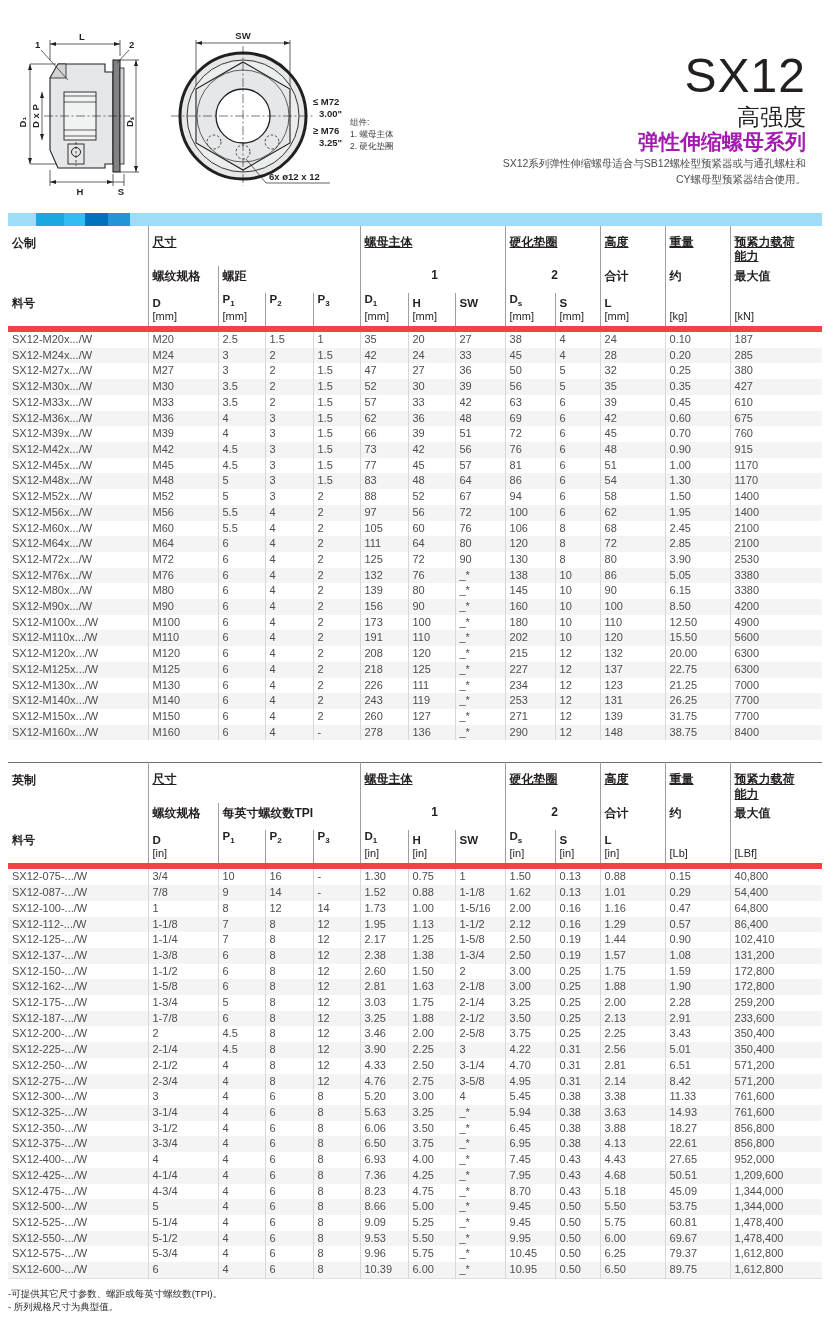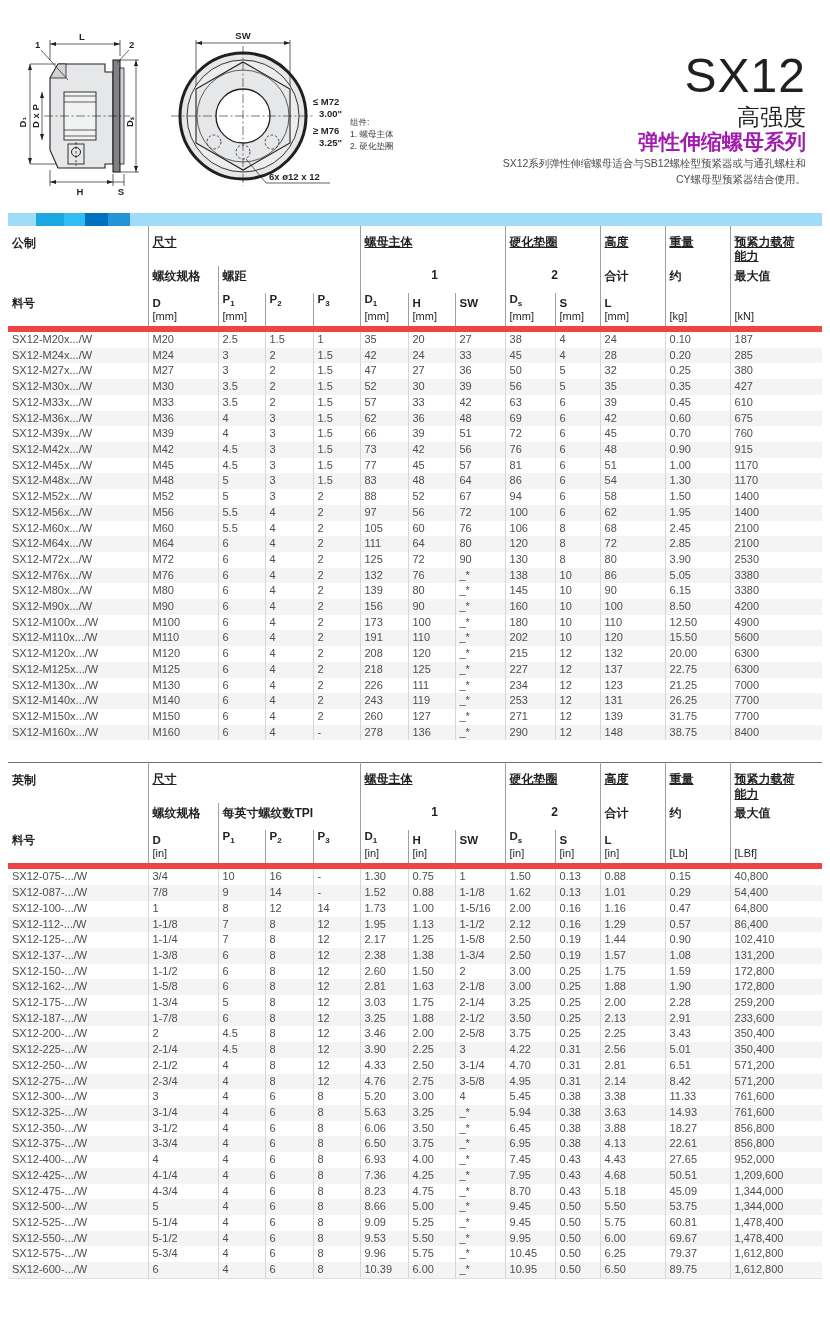--- a/index.html
+++ b/index.html
@@ -1140,13 +1140,18 @@
           <td>_*</td>
           <td>10.95</td>
           <td>0.50</td>
           <td>6.50</td>
           <td>89.75</td>
           <td>1,612,800</td>
         </tr>
       </tbody>
     </table>
 
+  <div class="footnotes">
+    <div>-可提供其它尺寸参数、螺距或每英寸螺纹数(TPI)。</div>
+    <div>- 所列规格尺寸为典型值。</div>
+
+  </div>
 </div>
 
 </body></html>

